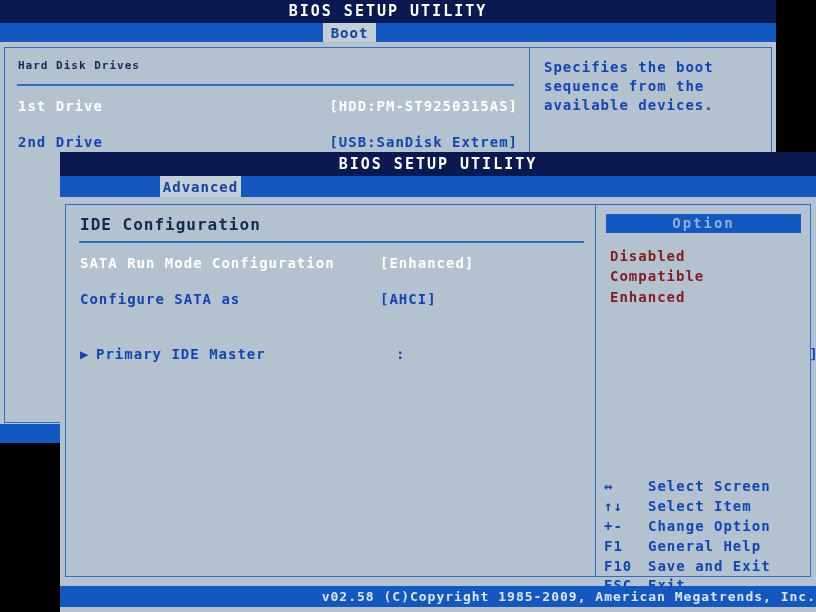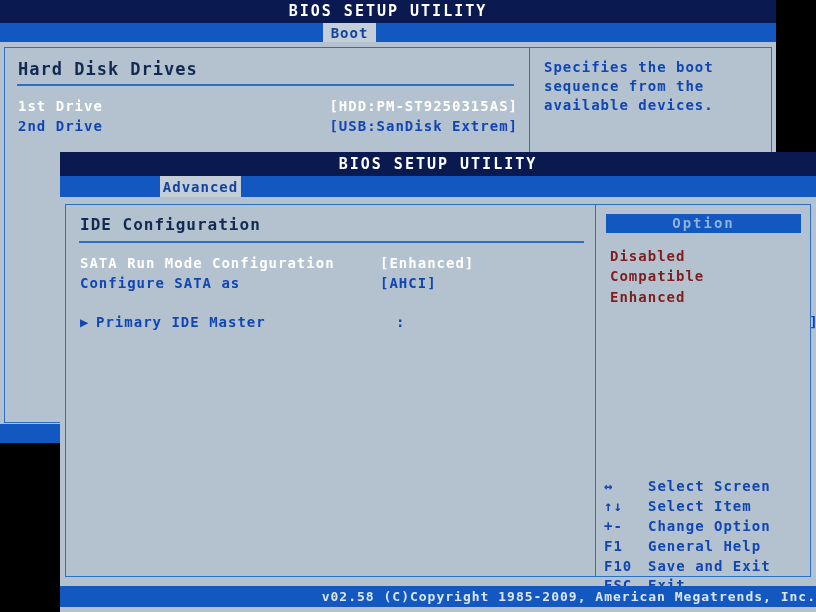--- a/index.html
+++ b/index.html
@@ -80,21 +80,21 @@
     background: #2c6fc4;
   }
 
   .row {
     display: flex;
     align-items: baseline;
     letter-spacing: 1px;
     white-space: pre;
   }
   .lbl-sel { color: #ffffff; font-weight: bold; }
-  .lbl     { color: #1046b4; font-weight: bold; }
+  .lbl     { color: #1046b4; font-weight: bold; margin-top: 16px; }
   .val-sel { color: #ffffff; font-weight: bold; }
   .val     { color: #1046b4; font-weight: bold; }
 
   .help-text {
     color: #1046b4;
     font-weight: bold;
     letter-spacing: 1px;
     line-height: 1.35;
   }
 
@@ -142,21 +142,21 @@
 
   
   #bg-window { left: 0; top: 0; width: 776px; height: 443px; }
   #bg-window .title-bar { position:absolute; left:0; top:0; width:776px; height:23px;
                           line-height:23px; font-size:15px; }
   #bg-window .tab-strip { position:absolute; left:0; top:23px; width:776px; height:19px; }
   #bg-window .tab { left: 323px; width: 53px; font-size: 14px; text-align: center; }
   #bg-window .panes { left: 4px; top: 47px; width: 768px; height: 376px; }
   #bg-window .pane-main { width: 526px; height: 376px; }
   #bg-window .pane-help { width: 242px; height: 376px; }
-  #bg-window .section-title { position:absolute; left:13px; top:11px; font-size:17px; }
+  #bg-window .section-title { position:absolute; left:13px; top:11px; font-size:11px; }
   #bg-window .rule { position:absolute; left:12px; top:36px; width:497px; }
   #bg-window .list { position:absolute; left:13px; top:49px; width:500px; font-size:14px; }
   #bg-window .row { justify-content: space-between; line-height: 1.42; }
   #bg-window .help-text { position:absolute; left:14px; top:10px; width:215px; font-size:14px; }
   #bg-window .footer-bar { left:0; top:424px; width:776px; height:19px;
                            line-height:19px; font-size:12px; }
 
   
   #fg-window { left: 60px; top: 152px; width: 756px; height: 460px; }
   #fg-window .title-bar { position:absolute; left:0; top:0; width:756px; height:24px;

